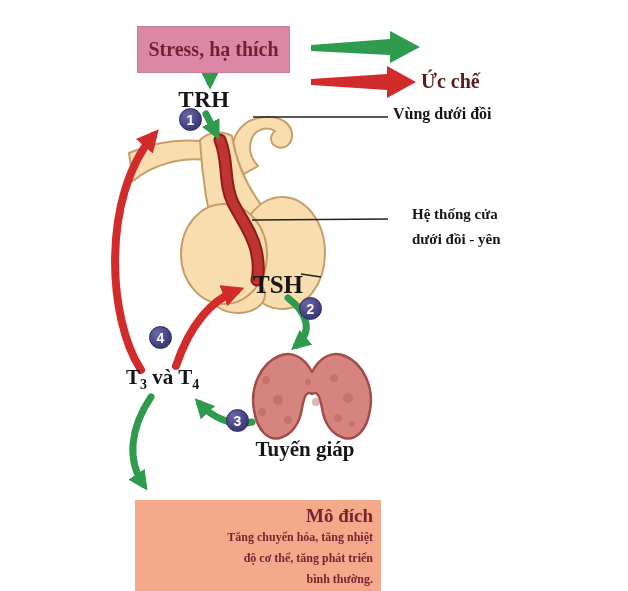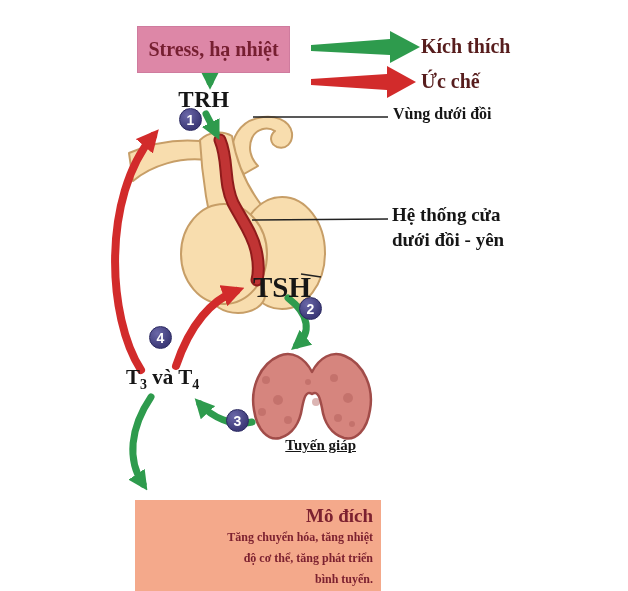--- a/index.html
+++ b/index.html
@@ -21,27 +21,27 @@
   .legend-label.inhib{top:69px;}
   .target-box{
     left:135px;top:500px;width:246px;background:#f4a98b;box-sizing:border-box;
     padding:5px 8px 8px 13px;color:#7c2130;font-weight:bold;text-align:right;
   }
   .target-title{font-size:19px;line-height:22px;}
   .target-line{font-size:12px;line-height:21px;white-space:nowrap;}
   
   .lbl{position:absolute;color:#161616;font-weight:bold;}
   .trh{left:175px;top:87px;width:58px;text-align:center;font-size:23px;letter-spacing:.5px;}
-  .tsh{left:253px;top:271px;width:50px;text-align:center;font-size:29px;}
+  .tsh{left:253px;top:271px;width:50px;text-align:center;font-size:25px;}
   .vung{left:393px;top:105px;font-size:16px;}
-  .portal{left:392px;top:202px;font-size:19px;line-height:25px;}
+  .portal{left:412px;top:202px;font-size:15px;line-height:25px;}
   .thuy{left:325px;top:265px;font-size:19.5px;}
   .t3t4{left:126px;top:365px;font-size:21px;}
   .t3t4 sub{font-size:14px;}
-  .tuyengiap{left:254px;top:437px;width:102px;text-align:right;font-size:15px;text-decoration:underline;}
+  .tuyengiap{left:254px;top:437px;width:102px;text-align:center;font-size:21px;}
   
   .marker-dot{
     position:absolute;width:23px;height:23px;border-radius:50%;
     background:radial-gradient(circle at 35% 30%, #6b68a8, #3d3a78 70%);
     border:1px solid #2a2860;box-sizing:border-box;
     color:#fff;font-family:"Liberation Sans","DejaVu Sans",sans-serif;
     font-weight:bold;font-size:14px;display:flex;align-items:center;justify-content:center;
   }
 </style>
 </head>
@@ -104,24 +104,23 @@
       <path d="M 176,366 C 190,324 212,300 236,291" marker-end="url(#ah-r)"></path>
     </g>
 
     <polygon fill="#2e9b4d" points="311,45 390,39 390,31 420,47 390,63 390,55 311,51"></polygon>
     <polygon fill="#d22b2b" points="311,79 387,74 387,66 416,82 387,98 387,90 311,85"></polygon>
   </svg>
 
   <div class="abs legend-box" style="z-index:-1;"></div>
 
   <div class="abs stress-box">
-    <span>Stress, hạ nhiệt</span>
+    <span>Stress, hạ thích</span>
   </div>
 
-  <div class="legend-label stim">Kích thích</div>
   <div class="legend-label inhib">Ức chế</div>
 
   <div class="lbl trh">TRH</div>
   <div class="lbl tsh">TSH</div>
   <div class="lbl vung">Vùng dưới đồi</div>
   <div class="lbl portal">
     <div>Hệ thống cửa</div>
     <div>dưới đồi - yên</div>
   </div>
   <div class="lbl t3t4"><span>T</span><sub>3</sub><span> và T</span><sub>4</sub></div>
@@ -129,16 +128,16 @@
 
   <div class="marker-dot" style="left:179px;top:108px;">1</div>
   <div class="marker-dot" style="left:299px;top:297px;">2</div>
   <div class="marker-dot" style="left:226px;top:409px;">3</div>
   <div class="marker-dot" style="left:149px;top:326px;">4</div>
 
   <div class="abs target-box">
     <div class="target-title">Mô đích</div>
     <div class="target-line">Tăng chuyển hóa, tăng nhiệt</div>
     <div class="target-line">độ cơ thể, tăng phát triển</div>
-    <div class="target-line">bình tuyến.</div>
+    <div class="target-line">bình thường.</div>
   </div>
 
 </div>
 
 </body></html>

